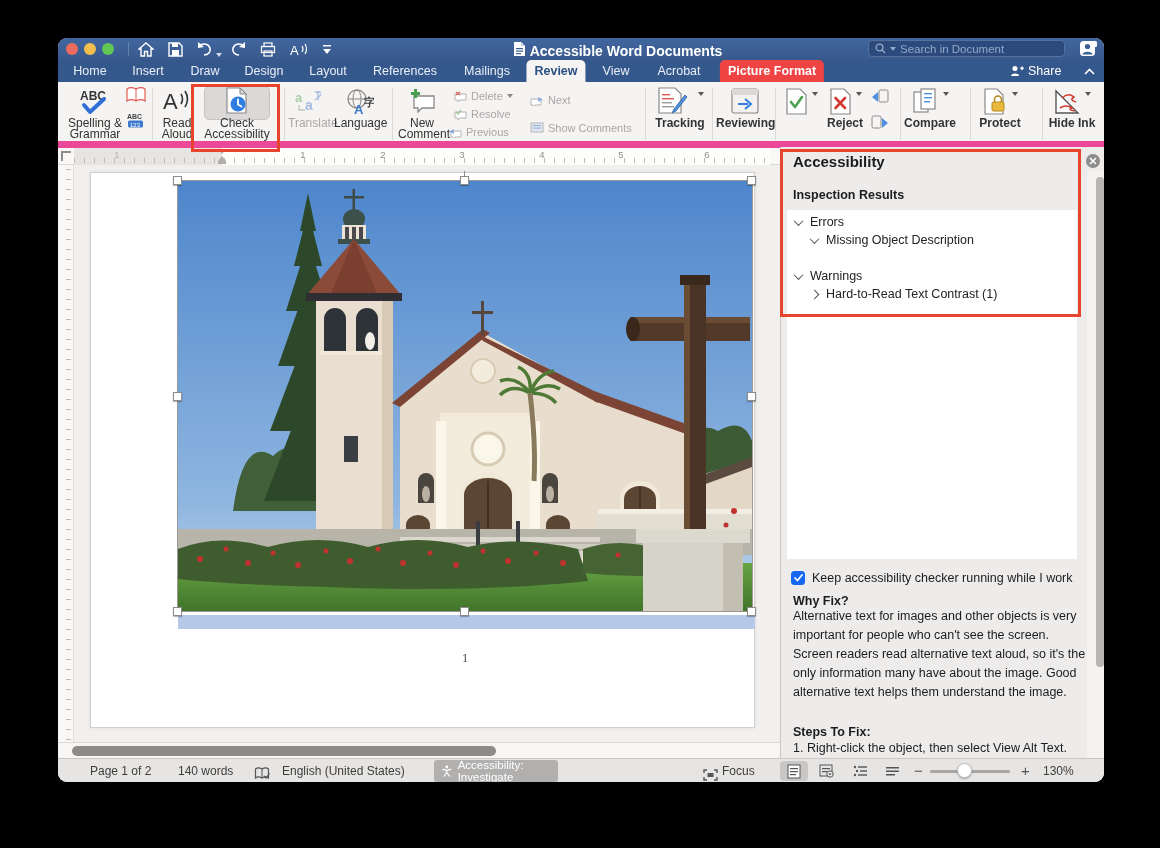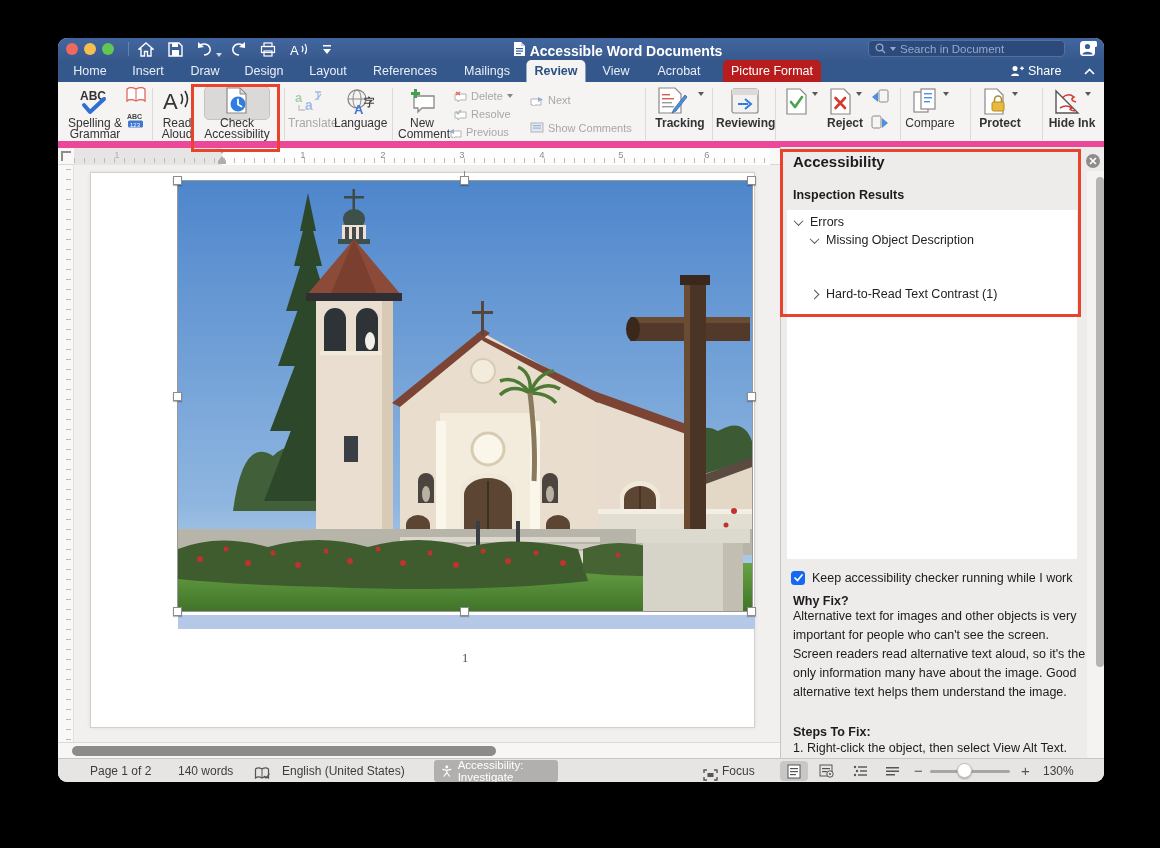--- a/index.html
+++ b/index.html
@@ -13,21 +13,21 @@
   .tb-sep { position:absolute; left:70px; top:4px; width:1px; height:14px; background:rgba(255,255,255,.22); }
   .tb-ic { position:absolute; top:3px; height:16px; display:flex; align-items:center; color:#fff; }
   .doc-title { position:absolute; top:4px; left:430px; width:260px; display:flex; align-items:center; gap:5px; justify-content:center; color:#fff; font-size:14px; font-weight:bold; }
   .searchbox { position:absolute; left:810px; top:2px; width:197px; height:17px; background:#2c4b7c; border:1px solid #54719d; border-radius:4px; display:flex; align-items:center; gap:4px; padding:0 6px; color:#93a9c9; font-size:11.5px; }
   .account { position:absolute; left:1022px; top:3px; }
 
   
   .tabrow { position:absolute; left:0; top:22px; width:1046px; height:22px; background:#35588c; }
   .tab { position:absolute; top:0; height:22px; line-height:22px; transform:translateX(-50%); color:#e9eef6; font-size:12.5px; padding:0 8px; border-radius:5px 5px 0 0; white-space:nowrap; }
   .tab.sel { background:#f5f4f3; color:#2b5083; font-weight:bold; }
-  .tab.accent { background:#b91c1c; color:#fff; font-weight:normal; }
+  .tab.accent { background:#ef4444; color:#fff; font-weight:bold; }
   .share { position:absolute; top:0; height:22px; display:flex; align-items:center; gap:4px; color:#fff; font-size:12.5px; }
 
   
   .ribbon { position:absolute; left:0; top:44px; width:1046px; height:66px; background:#f5f4f3; border-bottom:7px solid #ec4899; }
   .rdiv { position:absolute; top:6px; width:1px; height:52px; background:#dcdad9; }
   .rbtn { position:absolute; top:2px; text-align:center; }
   .ric { height:34px; display:flex; align-items:center; justify-content:center; }
   .rlabel { font-size:12px; line-height:11px; color:#333; white-space:nowrap; }
   .grayed .rlabel, .grayed { color:#a9a7a6 !important; }
   .grayed svg { opacity:.45; }
@@ -421,21 +421,21 @@
       <div class="ric">
         <svg width="28" height="27" viewBox="0 0 28 27">
               <rect x="2" y="4" width="14" height="20" fill="#fff" stroke="#8a8887" stroke-width="1.2"></rect>
               <rect x="9" y="1" width="14" height="20" fill="#fff" stroke="#8a8887" stroke-width="1.2"></rect>
               <rect x="12" y="5" width="8" height="1.4" fill="#4f8fe0"></rect>
               <rect x="12" y="9" width="8" height="1.4" fill="#4f8fe0"></rect>
               <rect x="12" y="13" width="6" height="1.4" fill="#4f8fe0"></rect>
             </svg>
         <span class="caret-d dark" style="margin-left:3px;margin-top:-14px;"></span>
       </div>
-      <div class="rlabel" style="font-weight:normal;">Compare</div>
+      <div class="rlabel" style="font-weight:bold;">Compare</div>
     </div>
 
     <div class="rdiv" style="left:912px;"></div>
 
     <div class="rbtn" style="left:916px;width:52px;">
       <div class="ric">
         <svg width="26" height="27" viewBox="0 0 26 27">
               <path d="M2 1 H14 L20 7 V26 H2 Z" fill="#fff" stroke="#8a8887" stroke-width="1.2"></path>
               <rect x="9" y="14" width="12" height="9" rx="1.5" fill="#e8b93c" stroke="#b58a1f"></rect>
               <path d="M11.5 14 V11.5 A3.5 3.5 0 0 1 18.5 11.5 V14" fill="none" stroke="#b58a1f" stroke-width="1.6"></path>
@@ -666,20 +666,24 @@
 
     <div class="treebox">
       <div class="trow" style="top:3px;">
         <span class="chev open" style="margin-left:8px;"></span>
         <span class="txt" style="margin-left:8px;">Errors</span>
       </div>
       <div class="trow" style="top:21px;">
         <span class="chev open" style="margin-left:24px;"></span>
         <span class="txt" style="margin-left:8px;">Missing Object Description</span>
       </div>
+      <div class="trow" style="top:57px;">
+        <span class="chev open" style="margin-left:8px;"></span>
+        <span class="txt" style="margin-left:8px;">Warnings</span>
+      </div>
       <div class="trow" style="top:75px;">
         <span class="chev closed" style="margin-left:24px;"></span>
         <span class="txt" style="margin-left:8px;">Hard-to-Read Text Contrast (1)</span>
       </div>
     </div>
 
     <div class="pane-gutter">
       <div class="pane-thumb"></div>
     </div>
 

